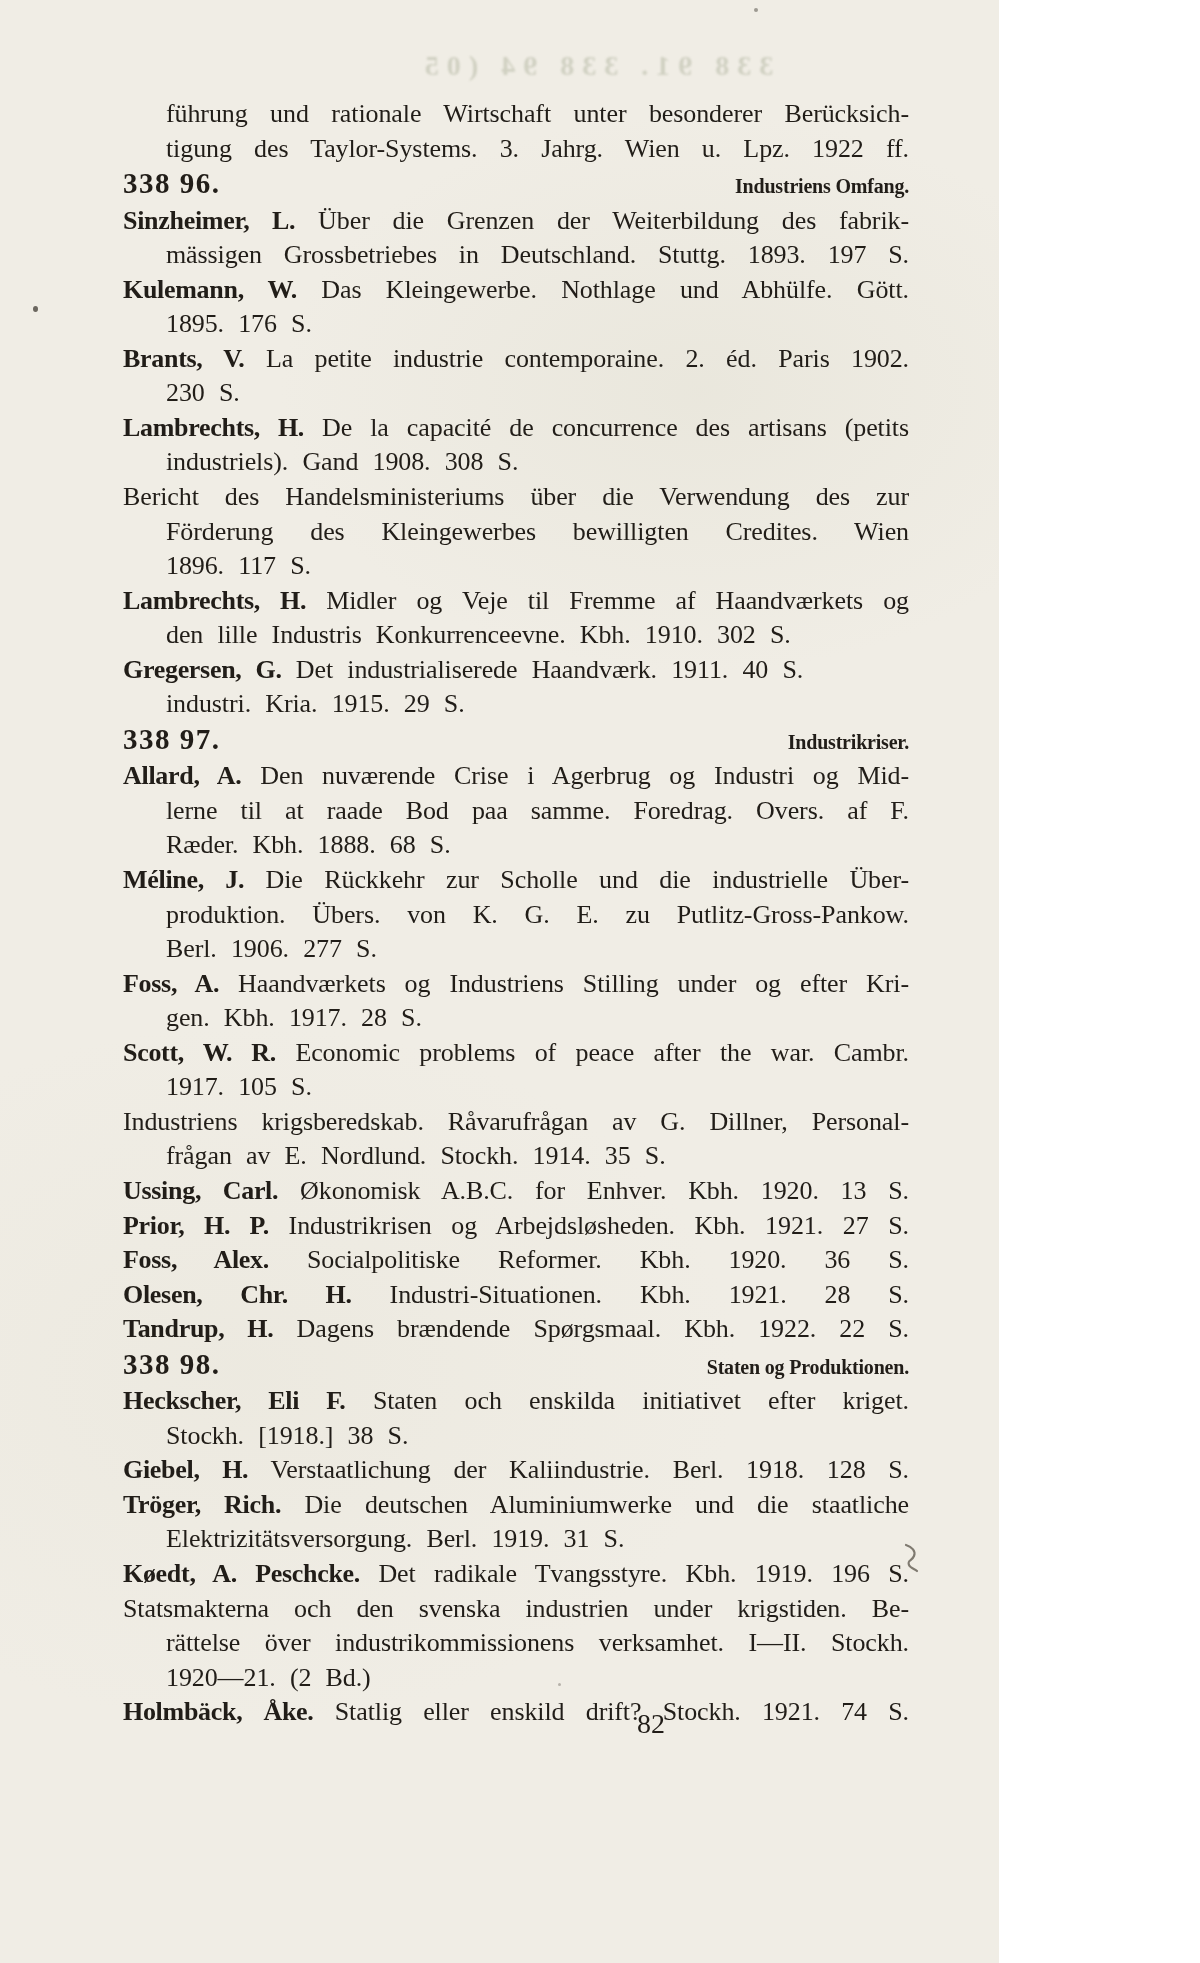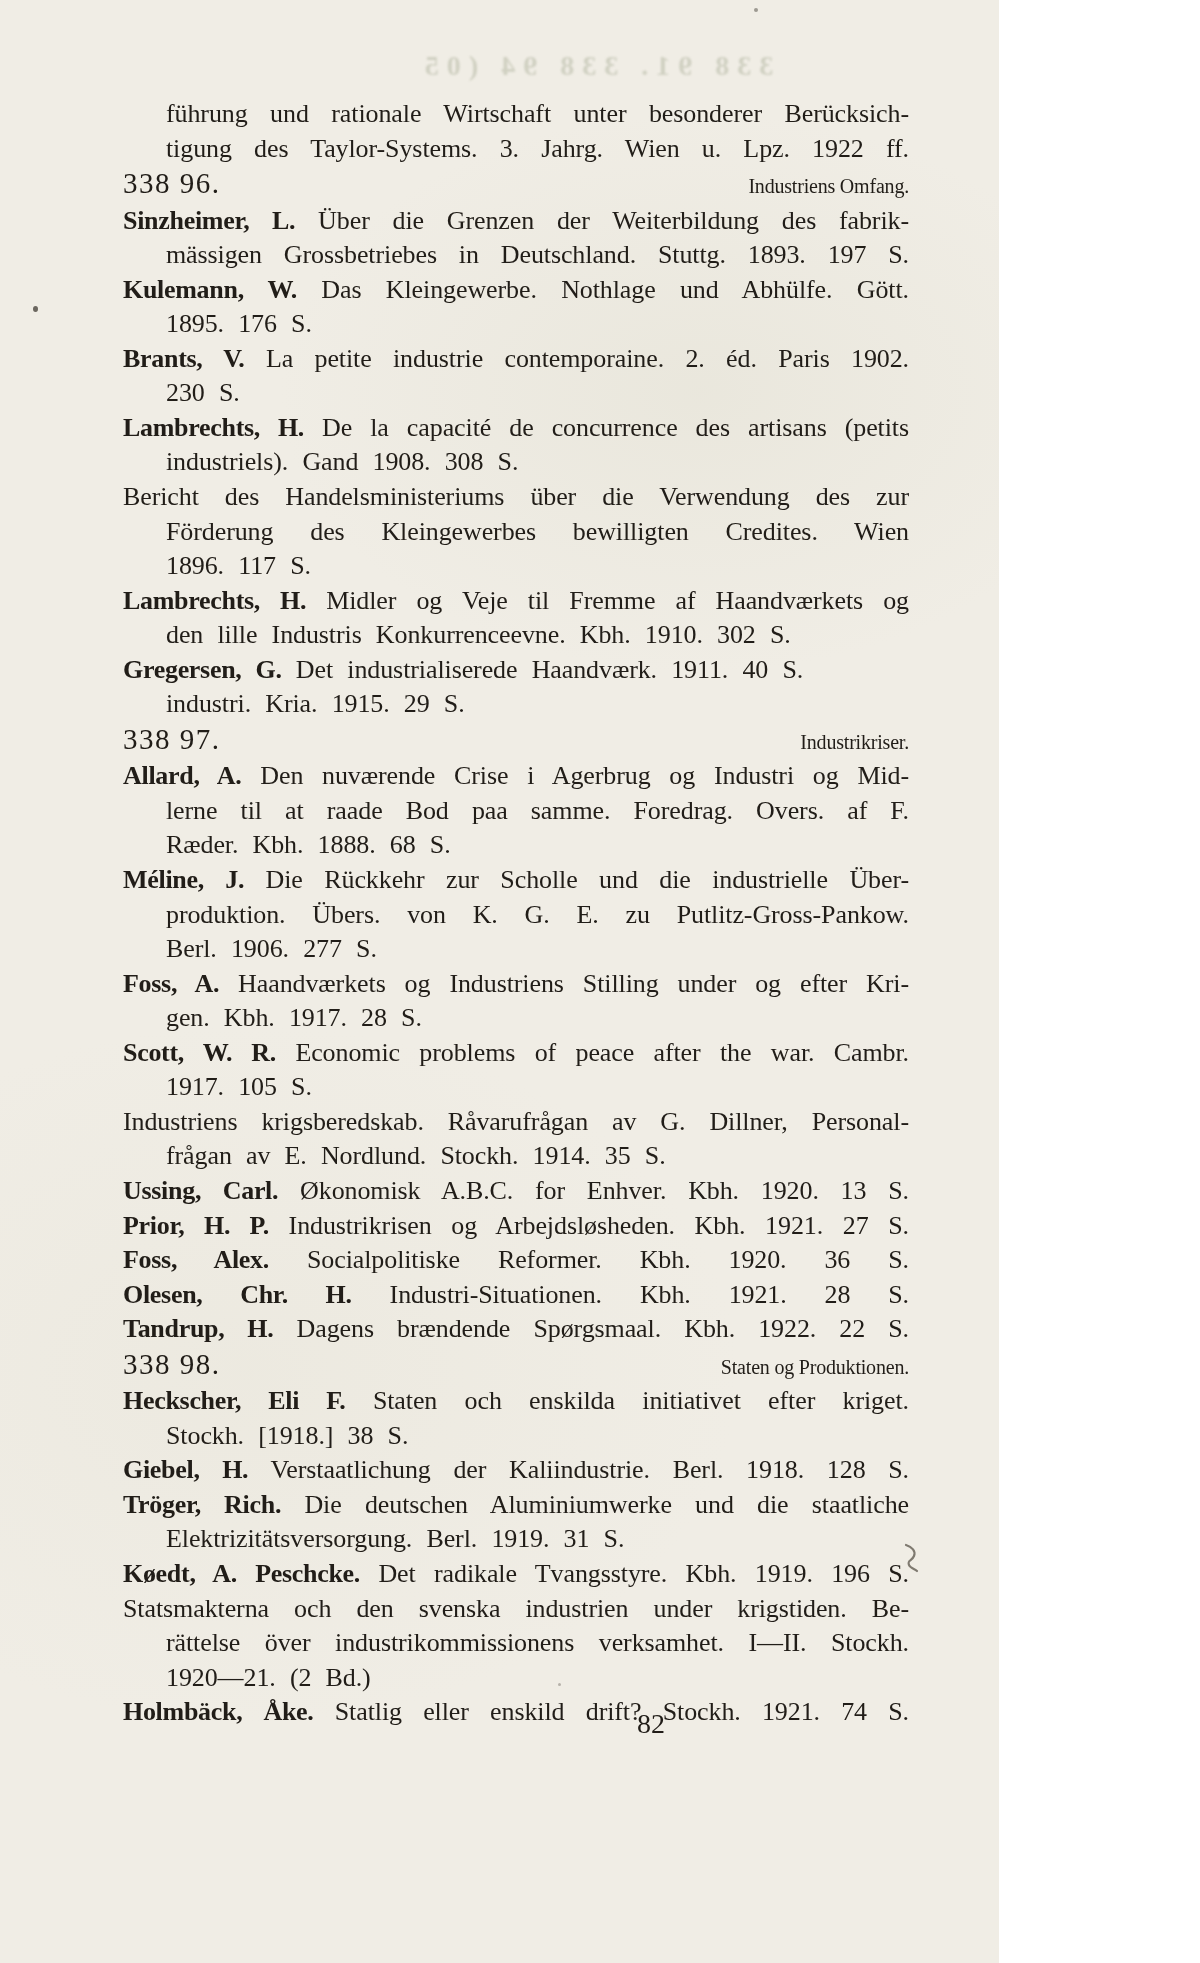--- a/index.html
+++ b/index.html
@@ -44,21 +44,21 @@
     overflow: hidden;
   }
   .line.ind { padding-left: 43px; }
   .line.just { text-align: justify; text-align-last: justify; }
   .line.left { text-align: left; word-spacing: 0.30em; }
   b.author { font-weight: bold; letter-spacing: -0.3px; }
   .section {
     display: flex;
     justify-content: space-between;
     align-items: baseline;
-    font-weight: normal;
+    font-weight: bold;
   }
   .section .num { font-size: 29px; letter-spacing: 1.5px; }
   .section .ttl { font-size: 20px; letter-spacing: -0.2px; }
   .pagenum {
     position: absolute;
     top: 1708px;
     left: 585px;
     width: 80px;
     text-align: right;
     font-size: 28px;

